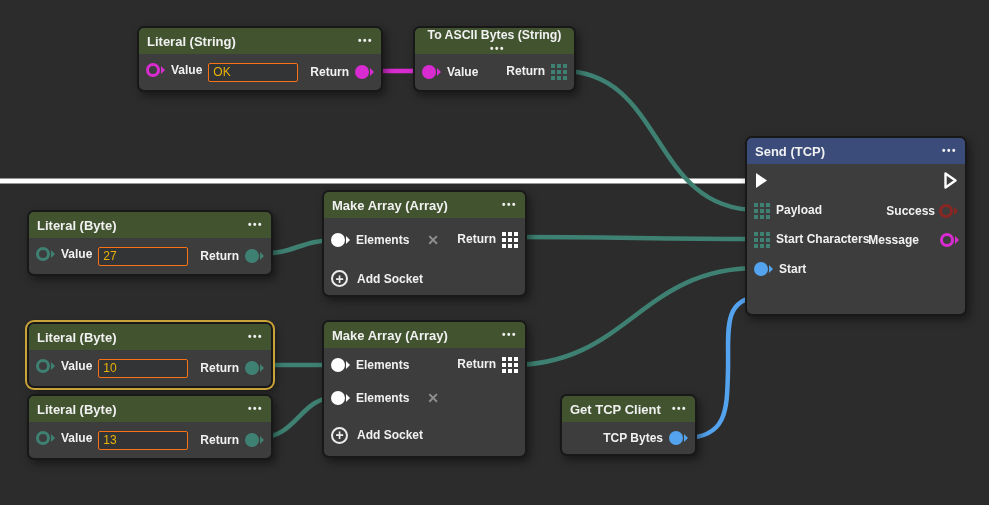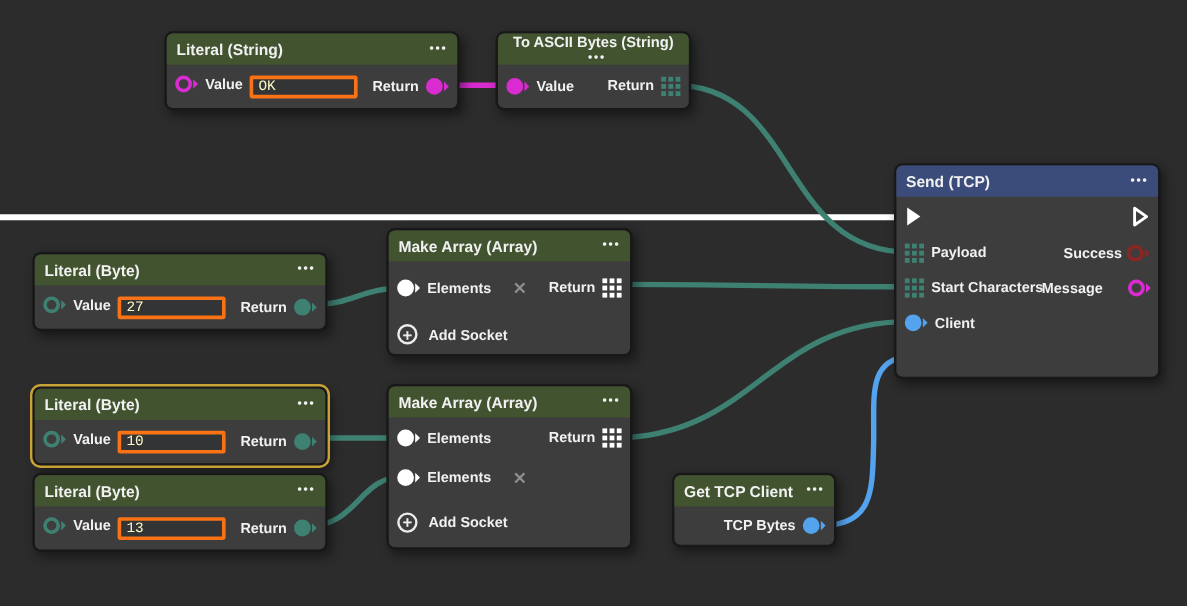--- a/index.html
+++ b/index.html
@@ -30,22 +30,22 @@
   .tight .hd { font-size: 12.3px; padding: 0 6px; flex-direction: column; }
   .menu { font-size: 10px; letter-spacing: 1.5px; font-weight: bold; cursor: pointer; line-height: 1; padding-left: 6px; }
 
   .body { padding: 0 7px; display: flex; flex-direction: column; }
   .row  { display: flex; align-items: center; justify-content: space-between; }
   .grp  { display: flex; align-items: flex-start; gap: 6px; min-width: 0; }
   .lbl  { font-size: 12px; font-weight: bold; white-space: nowrap; }
 
   input.val {
     width: 90px; height: 19px; background: #333436;
-    border: 3px solid #f97316; border-radius: 2px;
-    color: #fef9c3; font-size: 12px; font-family: Liberation Mono, monospace; padding: 0 4px;
+    border: 1px solid #f97316; border-radius: 2px;
+    color: #eab308; font-size: 12px; font-family: Liberation Sans, sans-serif; padding: 0 4px;
   }
 
   
   .csock { display: inline-flex; align-items: center; flex: none; }
   .csock::before { content: ""; width: 8px; height: 8px; border-radius: 50%; border: 3.5px solid currentColor; }
   .csock.filled::before { background: currentColor; }
   .csock::after { content: ""; margin-left: 1px; border-left: 4px solid currentColor; border-top: 4px solid transparent; border-bottom: 4px solid transparent; }
 
   
   .gsock { width: 16px; height: 16px; position: relative; flex: none; display: inline-block; }
@@ -161,21 +161,21 @@
           <span class="lbl">Start Characters</span>
         </span>
         <span class="grp" style="gap:21px">
           <span class="lbl">Message</span>
           <span class="csock c-string"></span>
         </span>
       </div>
       <div class="row" style="height:29px">
         <span class="grp">
           <span class="csock filled c-client"></span>
-          <span class="lbl">Client</span>
+          <span class="lbl">Start</span>
         </span>
       </div>
     </div>
   </div>
 
   <div class="node" style="left:27px;top:210px;width:246px;height:66px">
     <div class="hd green">
       <span>Literal (Byte)</span>
       <span class="menu">•••</span>
     </div>

